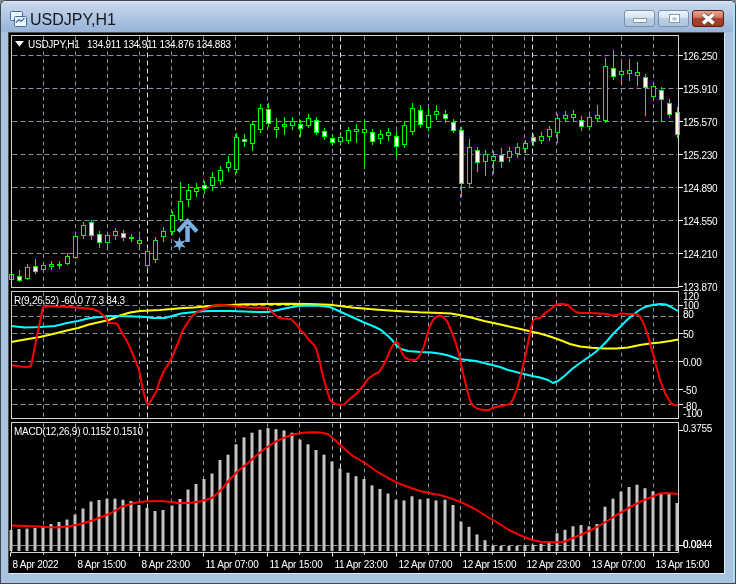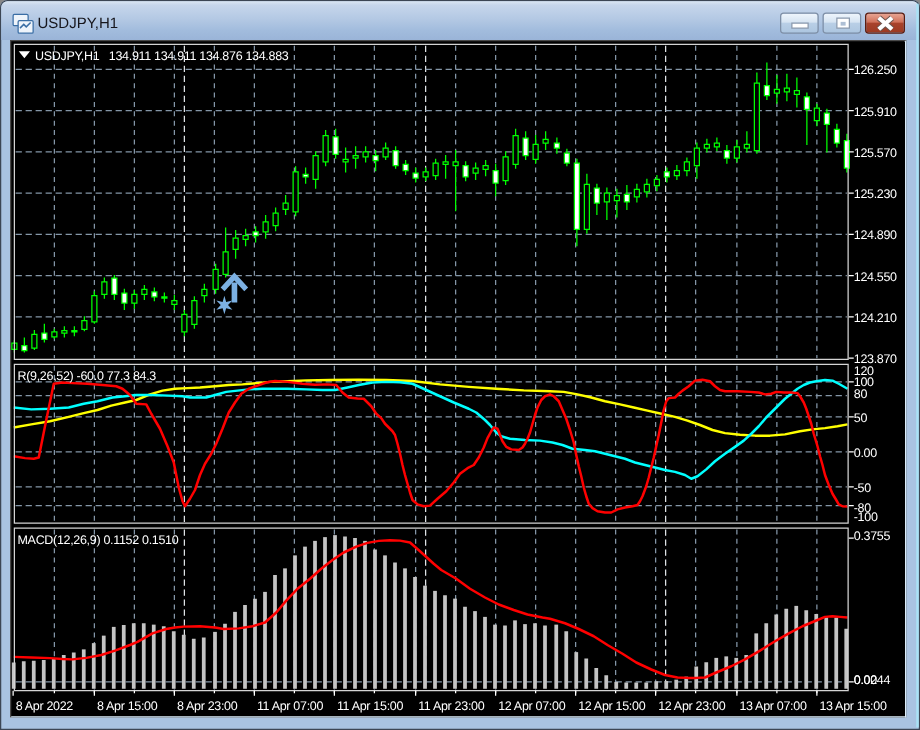--- a/index.html
+++ b/index.html
@@ -1,19 +1,19 @@
 <!DOCTYPE html>
 <html><head><meta charset="utf-8"><style>
 html,body{margin:0;padding:0;width:736px;height:584px;overflow:hidden;background:#888;}
 *{box-sizing:border-box;font-family:"Liberation Sans", sans-serif;}
 #win{position:absolute;left:0;top:0;width:736px;height:584px;border-radius:6px 6px 0 0;
  background:#a9c3e1;box-shadow:inset 0 0 0 1px #3c4654;}
 #tbar{position:absolute;left:1px;top:1px;width:734px;height:31px;border-radius:5px 5px 0 0;
  background:linear-gradient(to bottom,#dce7f3 0%,#c6d6eb 10%,#b4c9e4 45%,#a2bcdd 75%,#9ab4d8 100%);}
-#titletext{position:absolute;left:30px;top:11px;font-size:12px;color:#16161c;}
+#titletext{position:absolute;left:30px;top:11px;font-size:16px;color:#16161c;}
 .btn{position:absolute;top:10px;height:17px;border-radius:3px;border:1px solid #7e8fa6;
  background:linear-gradient(to bottom,#eef5fc 0%,#d6e4f2 45%,#b9cfe6 50%,#adc6e0 100%);}
 #bmin{left:624px;width:31px;}
 #bmax{left:658px;width:31px;}
 #bclose{left:692px;width:32px;border:1px solid #5b1c10;
  background:linear-gradient(to bottom,#e8a593 0%,#d0715a 45%,#a8432c 50%,#9c3a23 100%);}
 #client{position:absolute;left:8px;top:32px;width:717px;height:542px;
  background:#000;border-top:1px solid #4a4a4a;border-left:1px solid #4a4a4a;
  border-right:1px solid #dceefb;border-bottom:1px solid #dceefb;}
 svg{position:absolute;left:0;top:0;}

